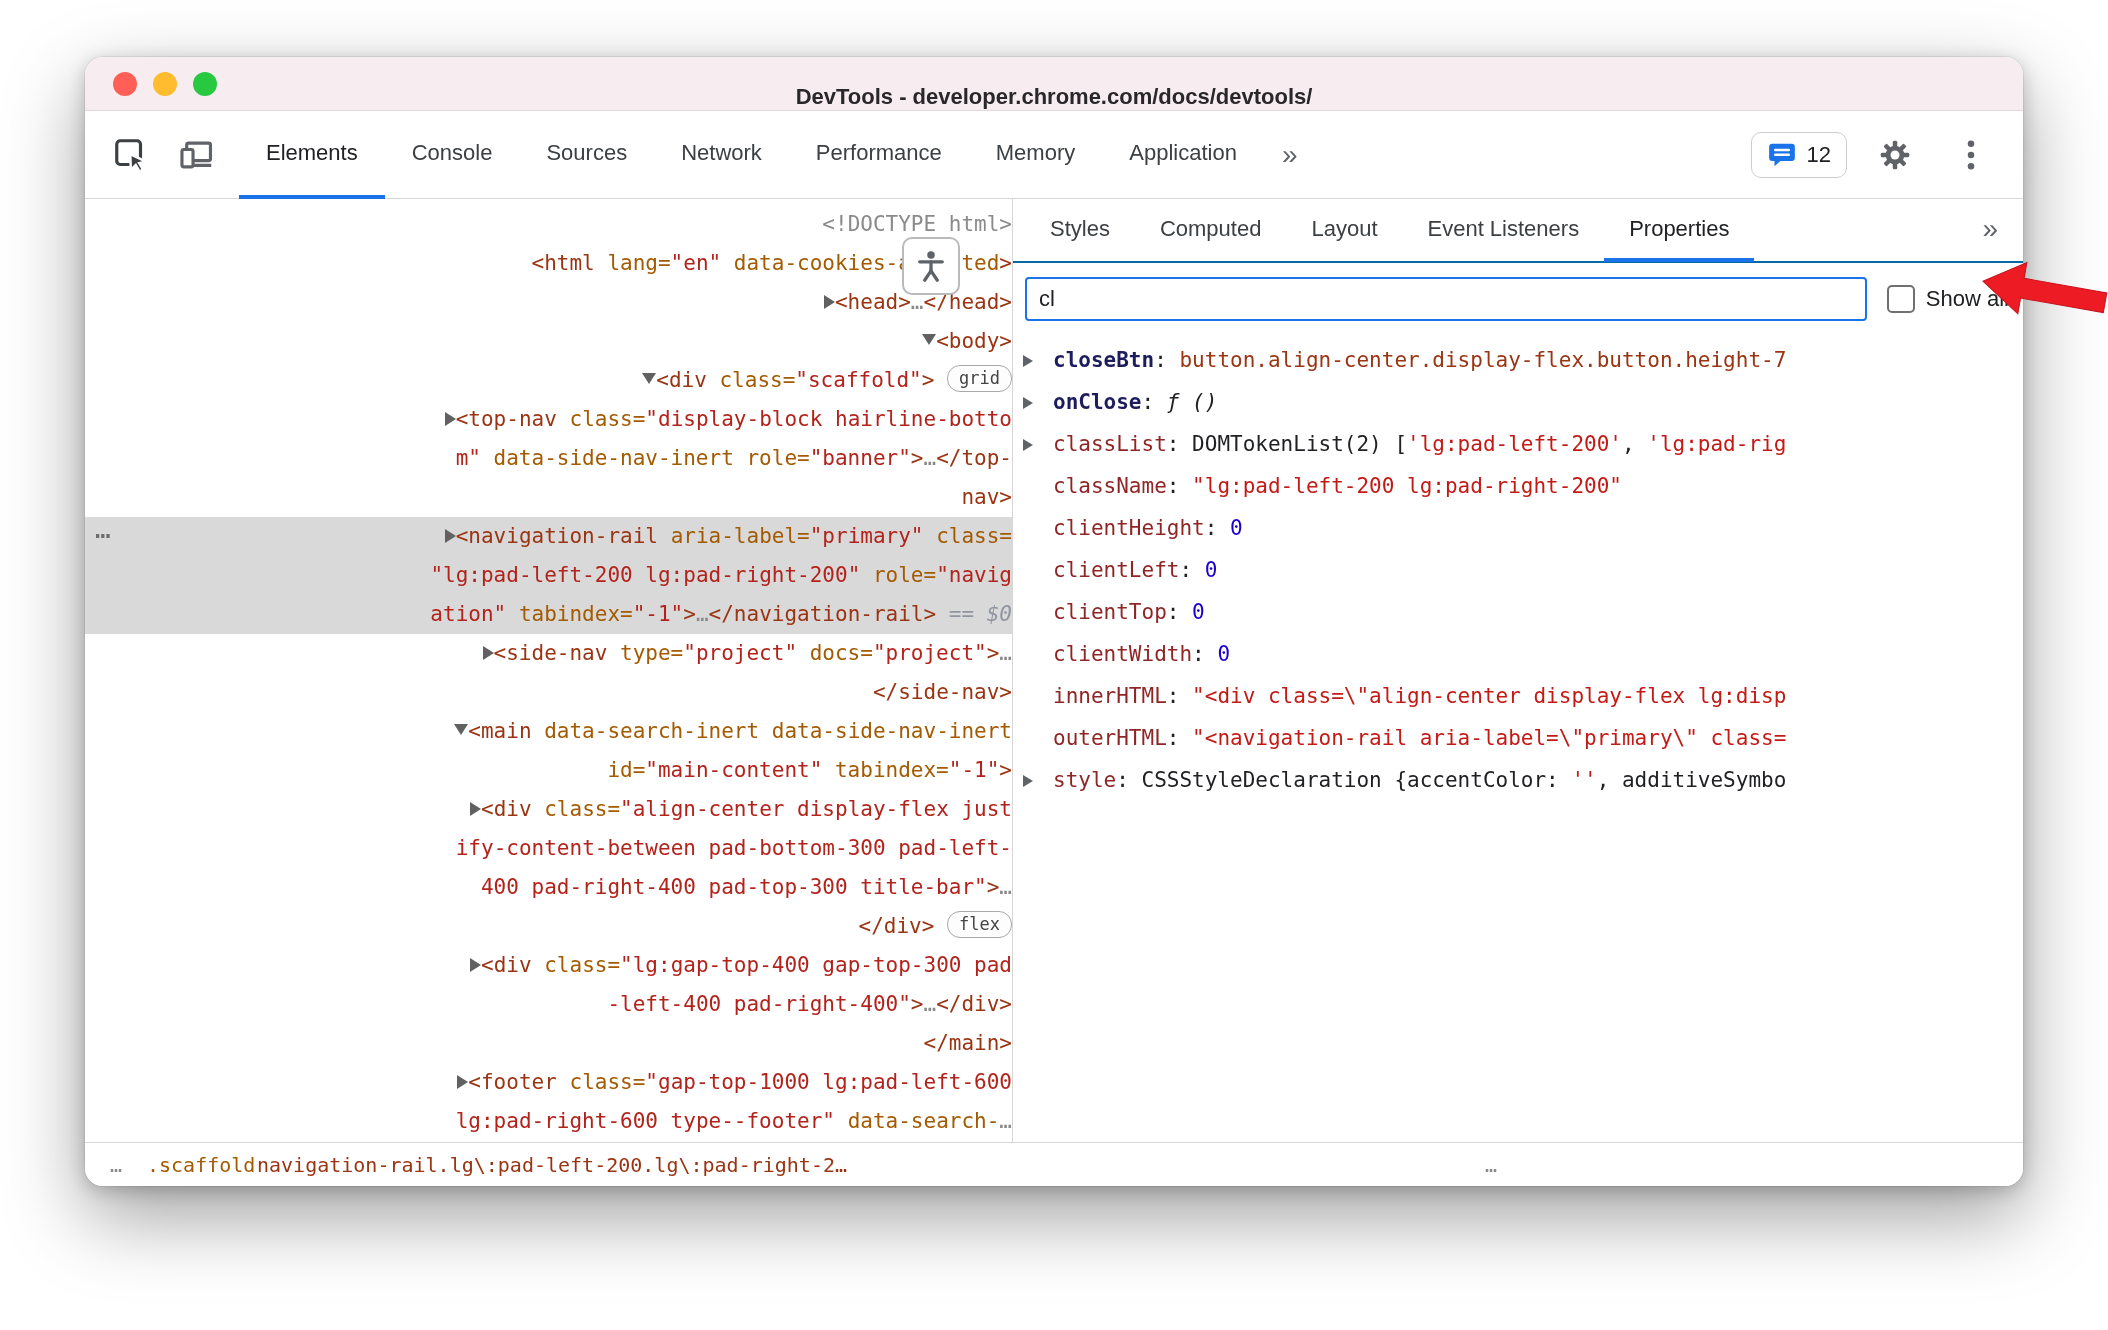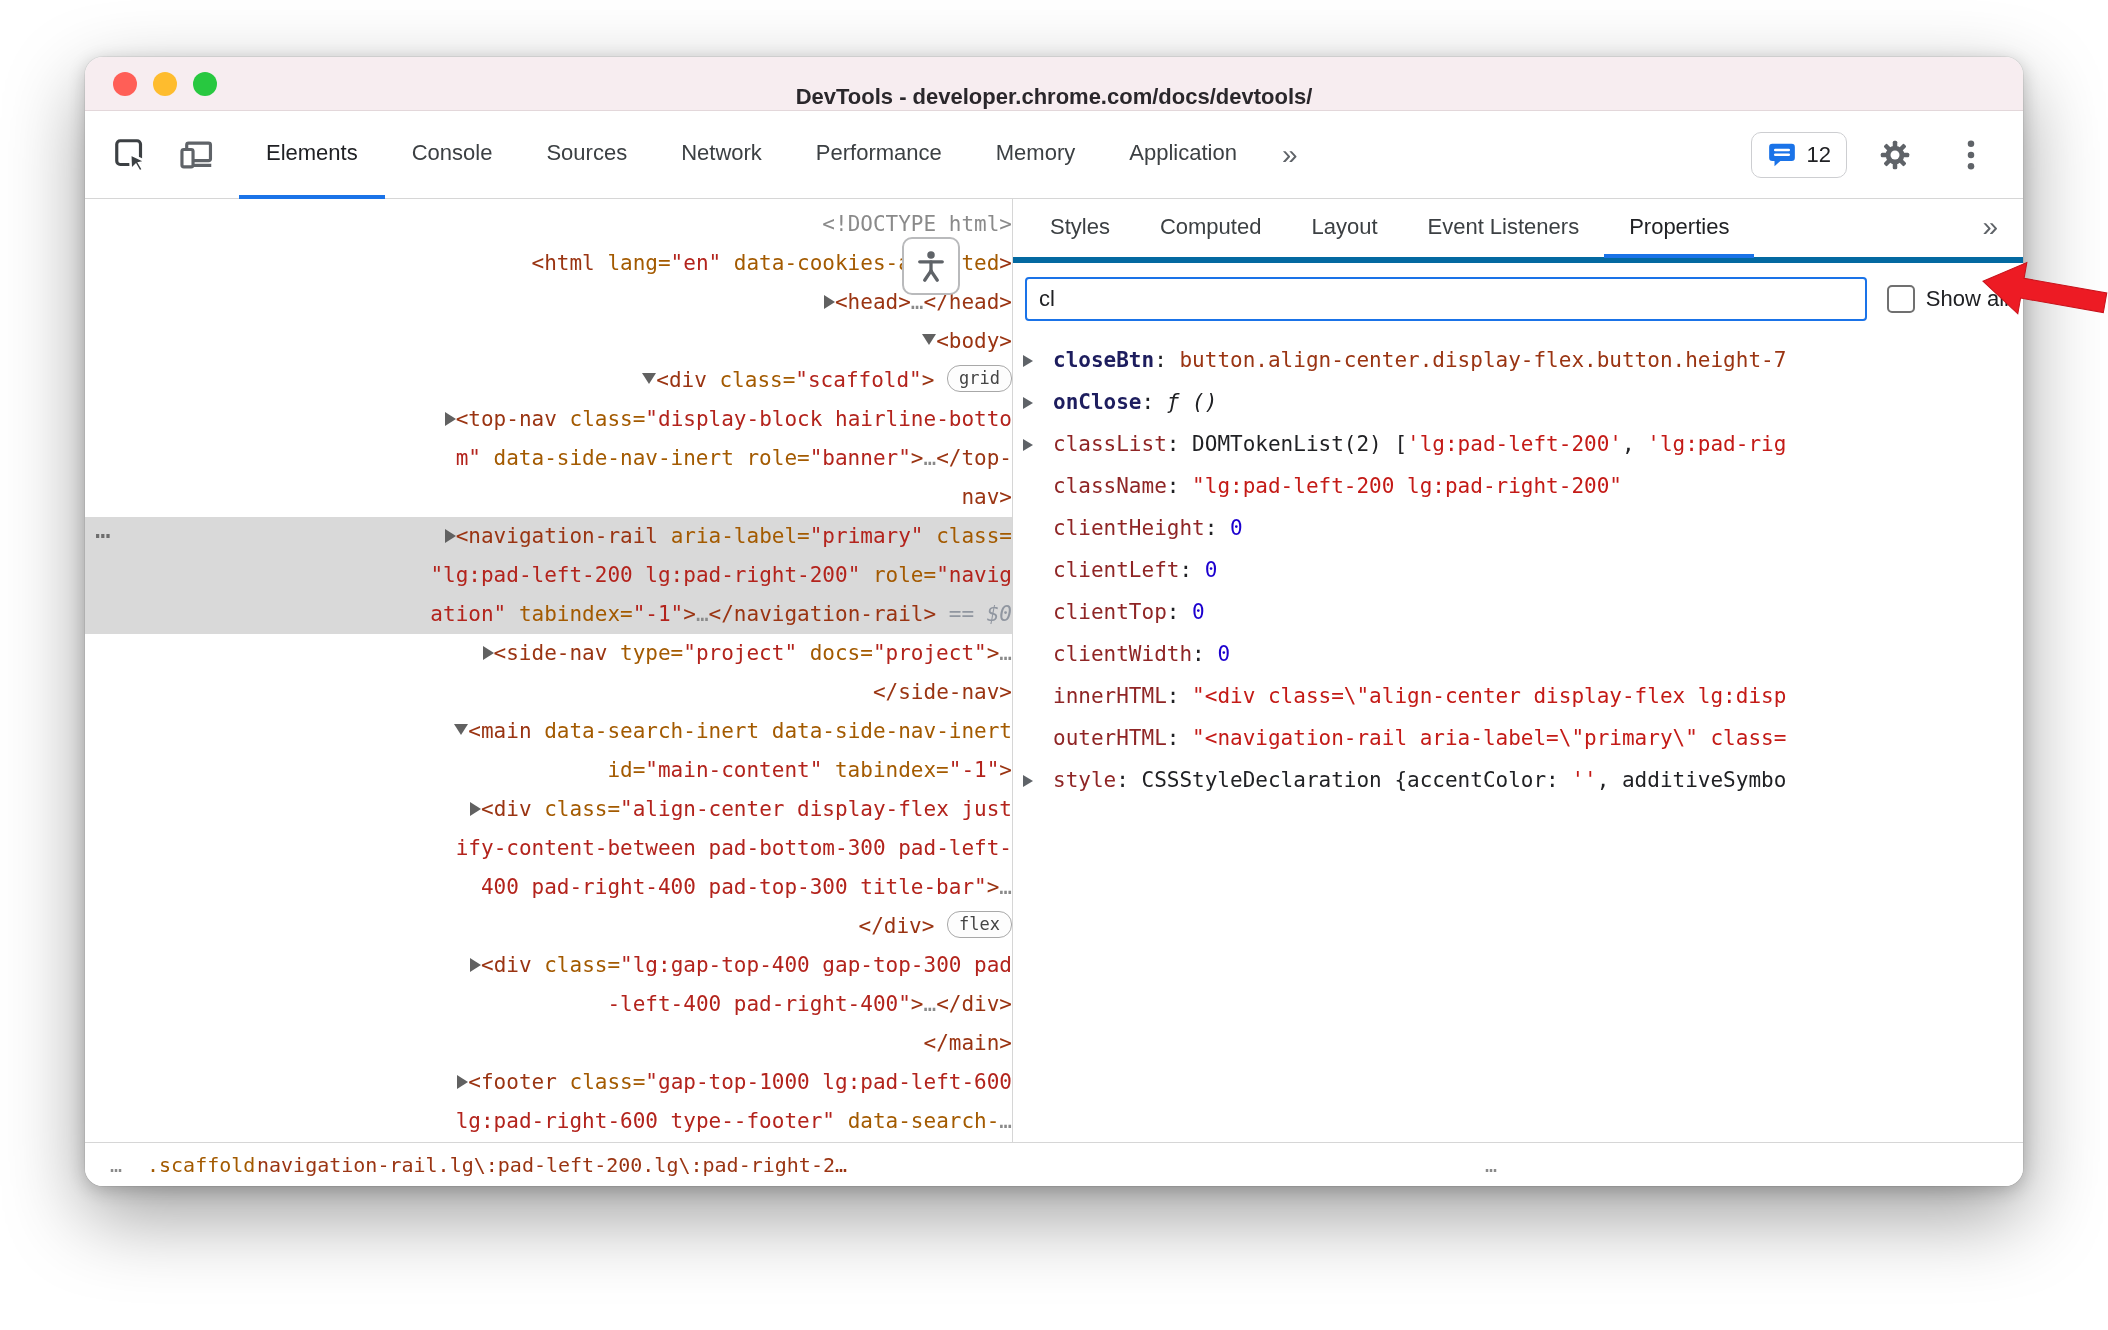--- a/index.html
+++ b/index.html
@@ -52,21 +52,21 @@
   .seg-tag{color:#9a3412} .seg-attr{color:#a35a00} .seg-val{color:#b3231c}
   .seg-gray{color:#8a8a8a} .seg-grayi{color:#9096a0;font-style:italic} .seg-plain{color:#202124}
   .badge { display:inline-block; border:1px solid #a8a8a8; border-radius:13px; padding:0 11px;
     font-size:17px; line-height:25px; color:#454545; background:#fdfdfd; vertical-align:3px;
     font-family:"DejaVu Sans Mono", monospace; }
   .gutter-dots { position:absolute; left:10px; top:-7px; color:#6e6e6e; font-size:26px; letter-spacing:1px; }
   .a11y-btn { position:absolute; top:38px; right:52px; width:58px; height:58px;
     border:2px solid #b9babc; border-radius:10px; background:#fff;
     display:flex; align-items:center; justify-content:center; padding:0; }
   
-  .right-tabs { flex:0 0 64px; display:flex; align-items:stretch; border-bottom:6px solid #0369a1; padding-left:12px; }
+  .right-tabs { flex:0 0 64px; display:flex; align-items:stretch; border-bottom:2px solid #0369a1; padding-left:12px; }
   .rtab { display:flex; align-items:center; padding:0 25px; font-size:22px; color:#3c4043;
     border-bottom:4px solid transparent; margin-bottom:-1px; }
   .rtab.selected { color:#202124; border-bottom-color:#1a73e8; }
   .rtab.rmore { margin-left:auto; font-size:28px; color:#5f6368; }
   .filter-row { flex:0 0 auto; display:flex; align-items:center; padding:14px 14px 10px 12px; }
   #filter-input { flex:1; height:44px; border:2px solid #1a73e8; border-radius:4px; outline:none;
     font-size:22px; color:#202124; padding:0 12px; margin-right:20px;
     font-family:"Liberation Sans", sans-serif; }
   .show-all { display:flex; align-items:center; gap:11px; font-size:22px; color:#202124; white-space:nowrap; }
   .checkbox { width:28px; height:28px; border:2px solid #707070; border-radius:5px; background:#fff; flex:0 0 auto; }

